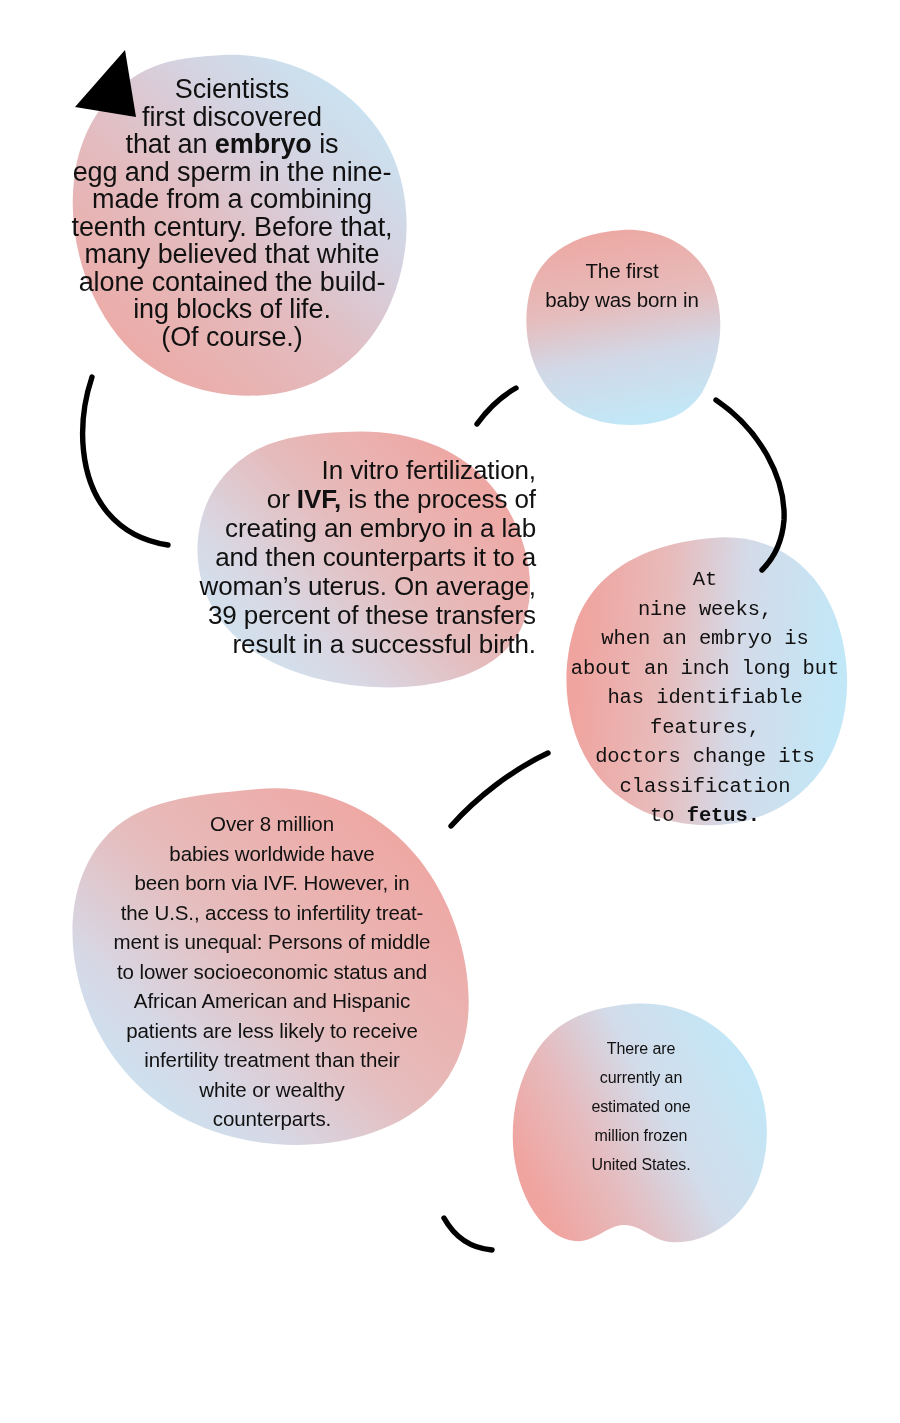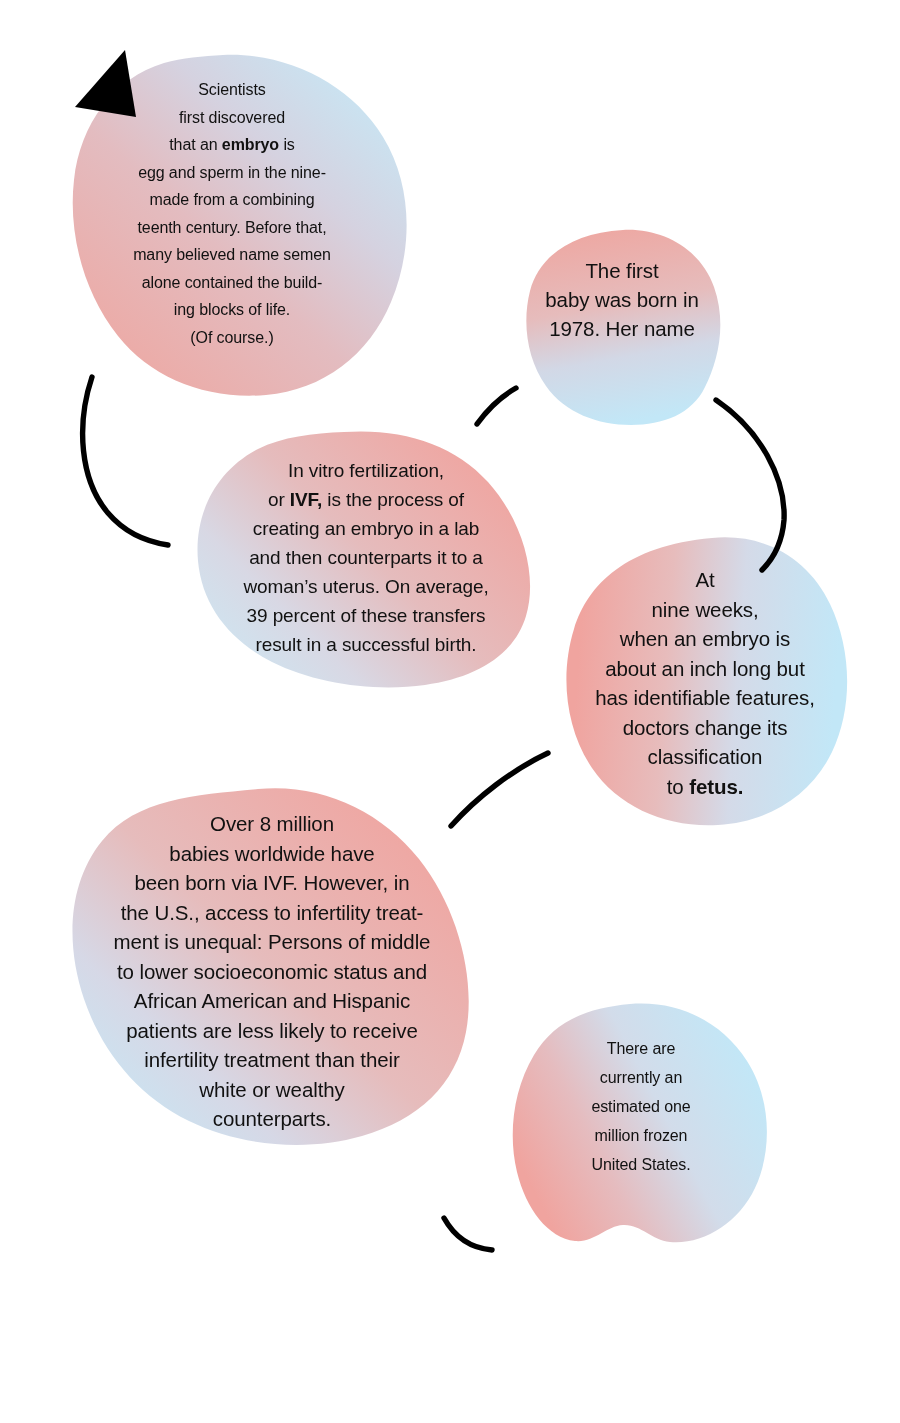--- a/index.html
+++ b/index.html
@@ -42,30 +42,30 @@
     font-weight: 400;
     letter-spacing: -0.1px;
     white-space: pre-line;
   }
   .blob-text b {
     font-weight: 700;
   }
 
   
   #blob-1 { left: 52px;  top: 52px;  width: 360px; height: 345px; }
-  #blob-1 .blob-text { padding-top: 24px; font-size: 16px; line-height: 27.5px; }
+  #blob-1 .blob-text { padding-top: 24px; font-size: 27px; line-height: 27.5px; }
 
   #blob-2 { left: 522px; top: 228px; width: 200px; height: 198px; }
   #blob-2 .blob-text { padding-top: 28px; font-size: 20.5px; line-height: 29px; }
 
   #blob-3 { left: 196px; top: 430px; width: 340px; height: 262px; }
-  #blob-3 .blob-text { padding-top: 26px; font-size: 19px; line-height: 29px; }
+  #blob-3 .blob-text { padding-top: 26px; font-size: 26px; line-height: 29px; text-align: right; }
 
   #blob-4 { left: 560px; top: 536px; width: 290px; height: 290px; }
-  #blob-4 .blob-text { padding-top: 29px; font-size: 20.5px; line-height: 29.5px; }
+  #blob-4 .blob-text { padding-top: 29px; font-size: 20.5px; line-height: 29.5px; font-family: Liberation Mono, monospace; }
 
   #blob-5 { left: 62px;  top: 787px; width: 420px; height: 360px; }
   #blob-5 .blob-text { padding-top: 22px; font-size: 20.5px; line-height: 29.5px; }
 
   #blob-6 { left: 510px; top: 1002px; width: 262px; height: 245px; }
   #blob-6 .blob-text { padding-top: 32px; font-size: 16px; line-height: 29px; }
 
   
   #connectors {
     position: absolute;
@@ -88,38 +88,38 @@
           <stop offset="0%" stop-color="#eda9a4"></stop>
           <stop offset="42%" stop-color="#e3bcc0"></stop>
           <stop offset="70%" stop-color="#d5d2e0"></stop>
           <stop offset="100%" stop-color="#c8e6f4"></stop>
         </linearGradient>
       </defs>
       <path fill="url(#g1)" d="M171,3 C235,0 299,32 331,85 C361,134 361,198 339,250
         C317,303 271,338 214,343 C156,348 100,327 66,284 C31,240 16,180 22,128
         C28,72 62,26 112,11 C130,6 151,4 171,3 Z"></path>
     </svg>
-    <div class="blob-text"><div>Scientists</div><div>first discovered</div><div>that an <b>embryo</b> is</div><div>egg and sperm in the nine-</div><div>made from a combining</div><div>teenth century. Before that,</div><div>many believed name semen</div><div>alone contained the build-</div><div>ing blocks of life.</div><div>(Of course.)</div></div>
+    <div class="blob-text"><div>Scientists</div><div>first discovered</div><div>that an <b>embryo</b> is</div><div>egg and sperm in the nine-</div><div>made from a combining</div><div>teenth century. Before that,</div><div>many believed that white</div><div>alone contained the build-</div><div>ing blocks of life.</div><div>(Of course.)</div></div>
   </div>
 
   <div class="blob" id="blob-2">
     <svg class="blob-shape" viewBox="0 0 200 198" preserveAspectRatio="none">
       <defs>
         <linearGradient id="g2" x1="0.38" y1="0.02" x2="0.55" y2="0.98">
           <stop offset="0%" stop-color="#eda9a4"></stop>
           <stop offset="38%" stop-color="#e6bcbc"></stop>
           <stop offset="66%" stop-color="#d2d8e6"></stop>
           <stop offset="100%" stop-color="#c2e7f7"></stop>
         </linearGradient>
       </defs>
       <path fill="url(#g2)" d="M101,2 C142,0 179,22 192,59 C205,96 196,133 183,159
         C170,186 141,197 109,197 C76,197 43,185 24,158 C5,131 0,95 8,63
         C17,28 50,5 101,2 Z"></path>
     </svg>
-    <div class="blob-text"><div>The first</div><div>baby was born in</div><div>1978. Her name</div></div>
+    <div class="blob-text"><div>The first</div><div>baby was born in</div></div>
   </div>
 
   <div class="blob" id="blob-3">
     <svg class="blob-shape" viewBox="0 0 340 262" preserveAspectRatio="none">
       <defs>
         <linearGradient id="g3" x1="0.05" y1="0.82" x2="0.92" y2="0.14">
           <stop offset="0%" stop-color="#cfe4f0"></stop>
           <stop offset="22%" stop-color="#d8d8e4"></stop>
           <stop offset="52%" stop-color="#e5bcbd"></stop>
           <stop offset="100%" stop-color="#f0a49f"></stop>

